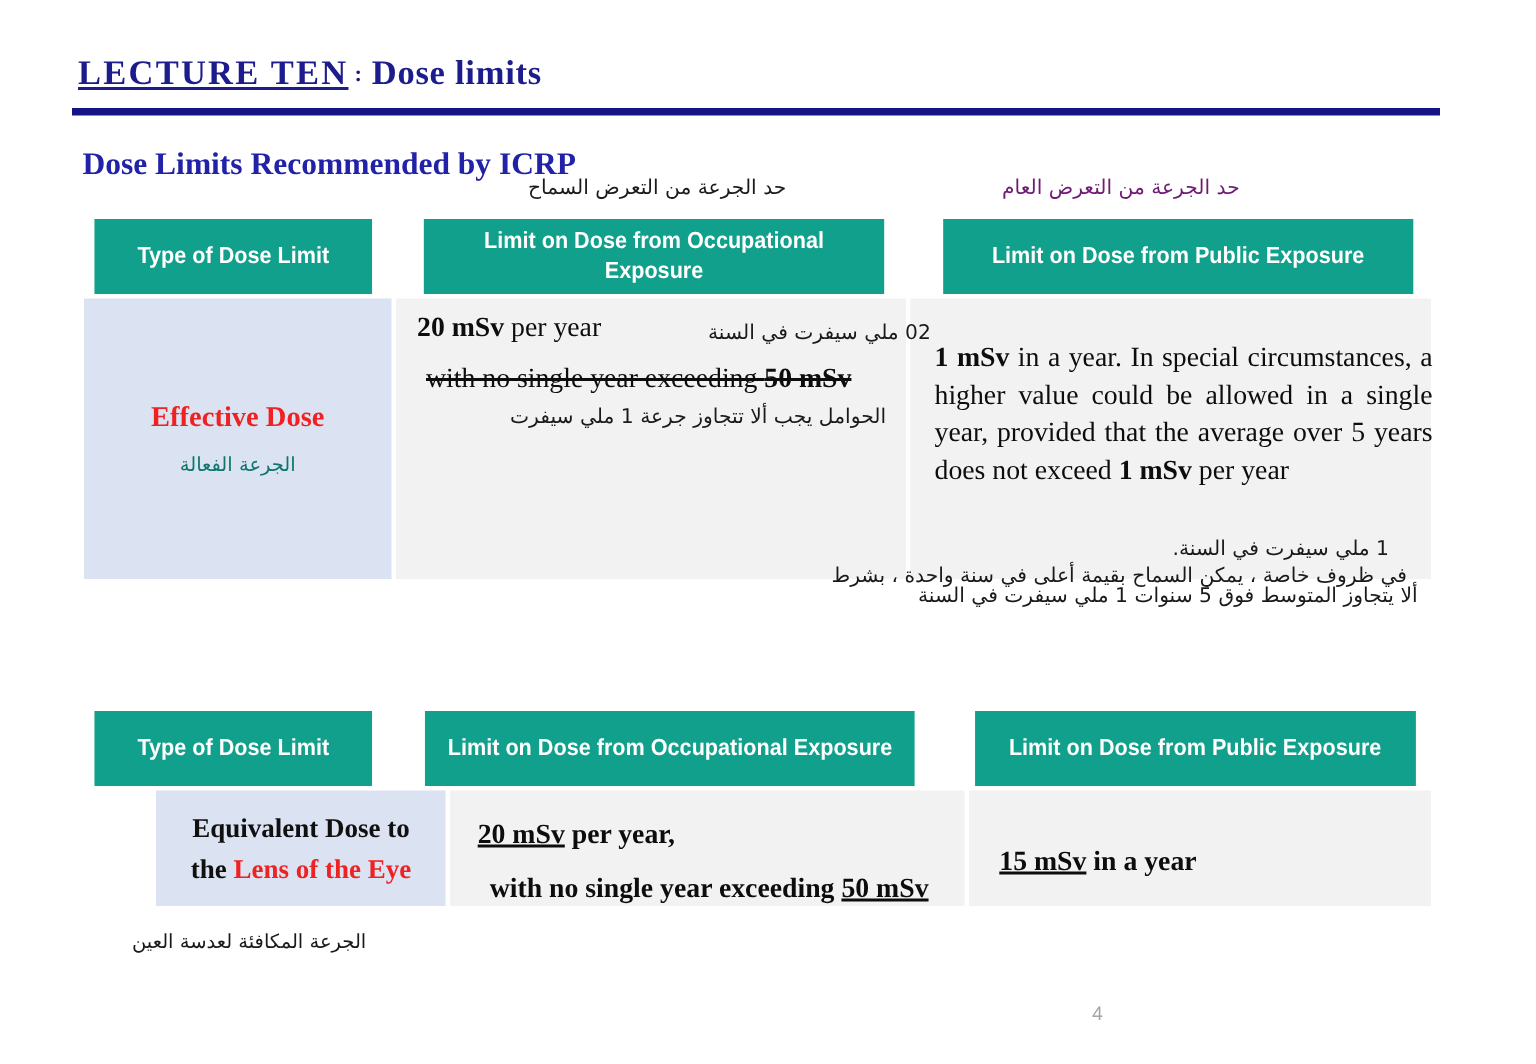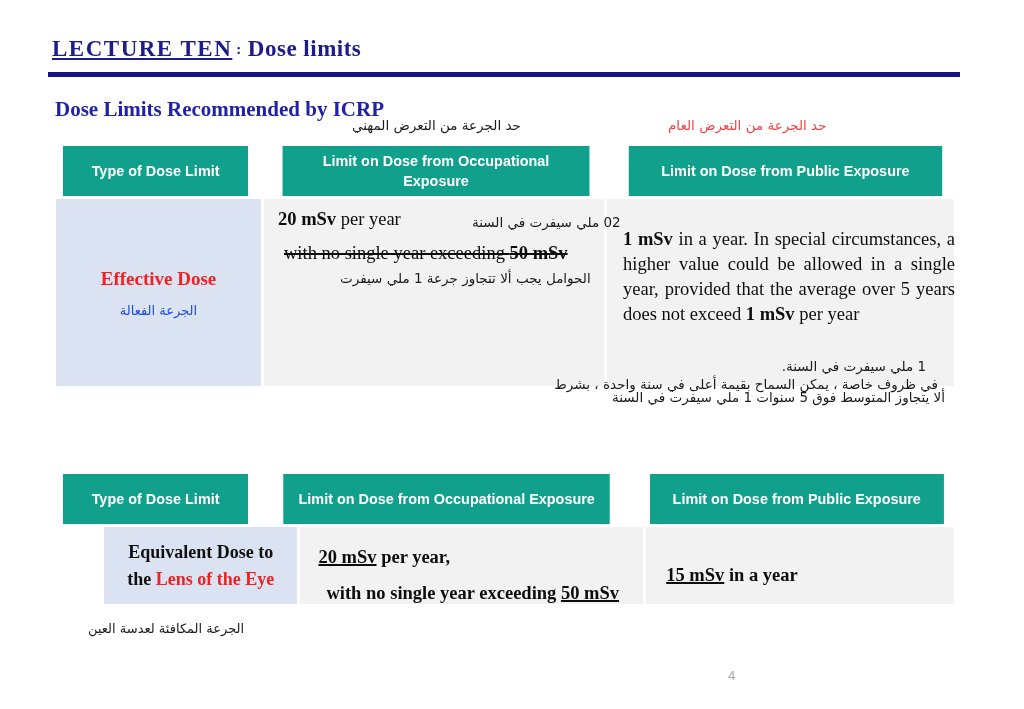--- a/index.html
+++ b/index.html
@@ -66,21 +66,21 @@
     top: 117px;
     font-size: 13.5px;
     color: #1a1a1a;
     white-space: nowrap;
   }
   .cap-pub {
     position: absolute;
     left: 668px;
     top: 117px;
     font-size: 13.5px;
-    color: #ef4444;
+    color: #701a75;
     white-space: nowrap;
   }
 
   
   .tbl {
     position: absolute;
     display: flex;
     flex-direction: column;
   }
   .tbl .hdr-row {
@@ -125,21 +125,21 @@
 
   .type-label {
     font-family: "Liberation Serif", "DejaVu Serif", serif;
     font-weight: bold;
     font-size: 19px;
     color: #ee2222;
     line-height: 1.25;
   }
   .type-label-arabic {
     font-size: 13px;
-    color: #1d4ed8;
+    color: #0f766e;
     margin-top: 13px;
   }
 
   .eye-label {
     font-family: "Liberation Serif", "DejaVu Serif", serif;
     font-weight: bold;
     font-size: 18px;
     color: #101010;
     line-height: 1.5;
     text-align: center;
@@ -226,21 +226,21 @@
 </head>
 <body>
 
 <div class="slide-title">
   <span class="lecture-word">LECTURE  TEN</span><span class="colon-mark">:</span><span>Dose limits</span>
 </div>
 <div class="title-rule"></div>
 
 <div class="section-heading">Dose Limits Recommended by ICRP</div>
 
-<div class="cap-occ arabic">حد الجرعة من التعرض المهني</div>
+<div class="cap-occ arabic">حد الجرعة من التعرض السماح</div>
 <div class="cap-pub arabic">حد الجرعة من التعرض العام</div>
 
 <div class="tbl" id="tbl-effective" style="left:56px; top:146px; width:898px;">
   <div class="hdr-row">
     <div class="hdr-cell" style="width:205px;height:50px;">Type of Dose Limit</div>
     <div class="hdr-cell" style="width:340px;height:50px;">Limit on Dose from Occupational Exposure</div>
     <div class="hdr-cell" style="width:347px;height:50px;">Limit on Dose from Public Exposure</div>
   </div>
   <div class="body-row">
 

